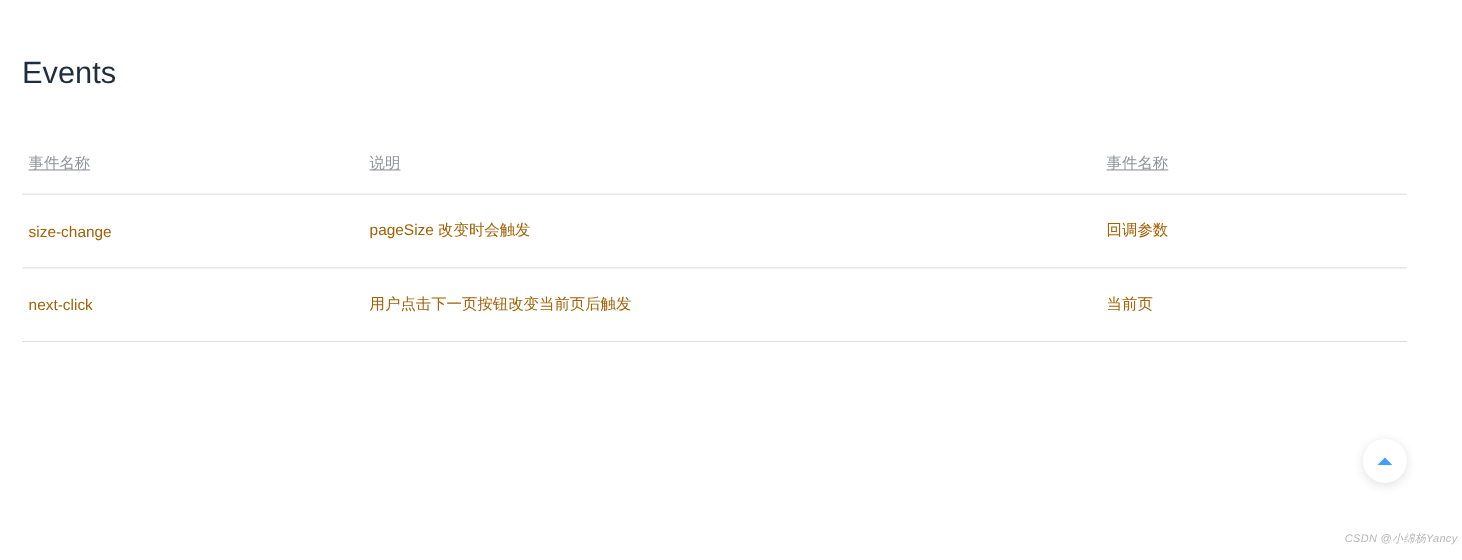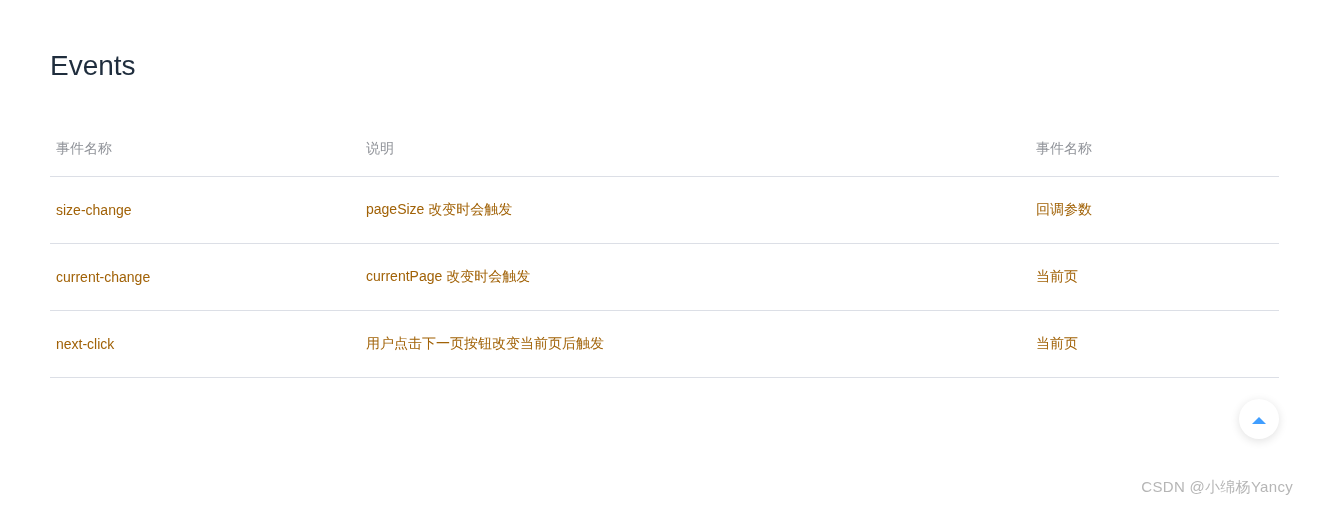--- a/index.html
+++ b/index.html
@@ -10,40 +10,41 @@
     body {
       font-family: -apple-system, BlinkMacSystemFont, "Helvetica Neue", "PingFang SC", "Microsoft YaHei", Arial, sans-serif;
       background: #ffffff;
       padding: 0;
       width: 1329px;
       height: 509px;
       position: relative;
       color: #1f2d3d;
     }
     .container {
-      padding: 50px 50px 0 50px;
+      padding: 50px 50px 0 20px;
     }
     .section-title {
       font-size: 28px;
       font-weight: 400;
       color: #1f2d3d;
       margin-bottom: 40px;
     }
     .table {
       width: 100%;
       border-collapse: collapse;
     }
     .table thead th {
       text-align: left;
       font-weight: 400;
       font-size: 14px;
       color: #909399;
       padding: 18px 6px;
       border-bottom: 1px solid #dcdfe6;
       white-space: nowrap;
+      text-decoration: underline;
     }
     .table tbody td {
       text-align: left;
       font-size: 14px;
       color: #a16207;
       padding: 24px 6px;
       border-bottom: 1px solid #dcdfe6;
     }
     .col-name {
       width: 310px;
@@ -68,25 +69,26 @@
       justify-content: center;
       cursor: pointer;
     }
     .scroll-top-btn svg {
       width: 14px;
       height: 7px;
       fill: #409eff;
     }
     .watermark {
       position: absolute;
-      right: 36px;
+      right: 4px;
       bottom: 12px;
-      font-size: 15px;
+      font-size: 10px;
       color: rgba(120,120,120,0.55);
       letter-spacing: 0.3px;
+      font-style: italic;
     }
   </style>
 </head>
 <body>
 
 <div class="container">
   <h2 class="section-title">Events</h2>
 
   <table class="table">
     <thead>
@@ -96,25 +98,20 @@
         <th class="col-callback">事件名称</th>
       </tr>
     </thead>
     <tbody>
       <tr>
         <td>size-change</td>
         <td>pageSize 改变时会触发</td>
         <td>回调参数</td>
       </tr>
       <tr>
-        <td>current-change</td>
-        <td>currentPage 改变时会触发</td>
-        <td>当前页</td>
-      </tr>
-      <tr>
         <td>next-click</td>
         <td>用户点击下一页按钮改变当前页后触发</td>
         <td>当前页</td>
       </tr>
     </tbody>
   </table>
 </div>
 
 <div class="scroll-top-btn">
   <span>

